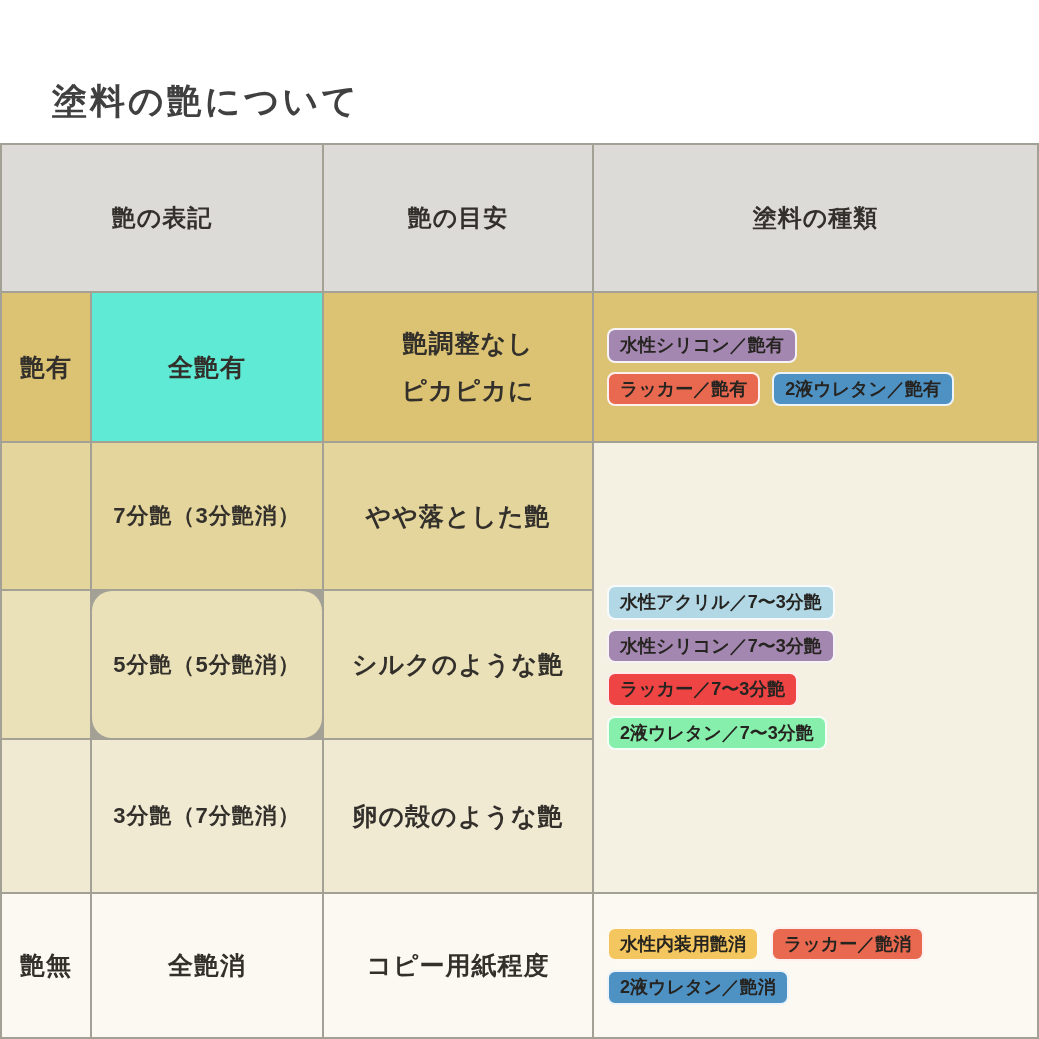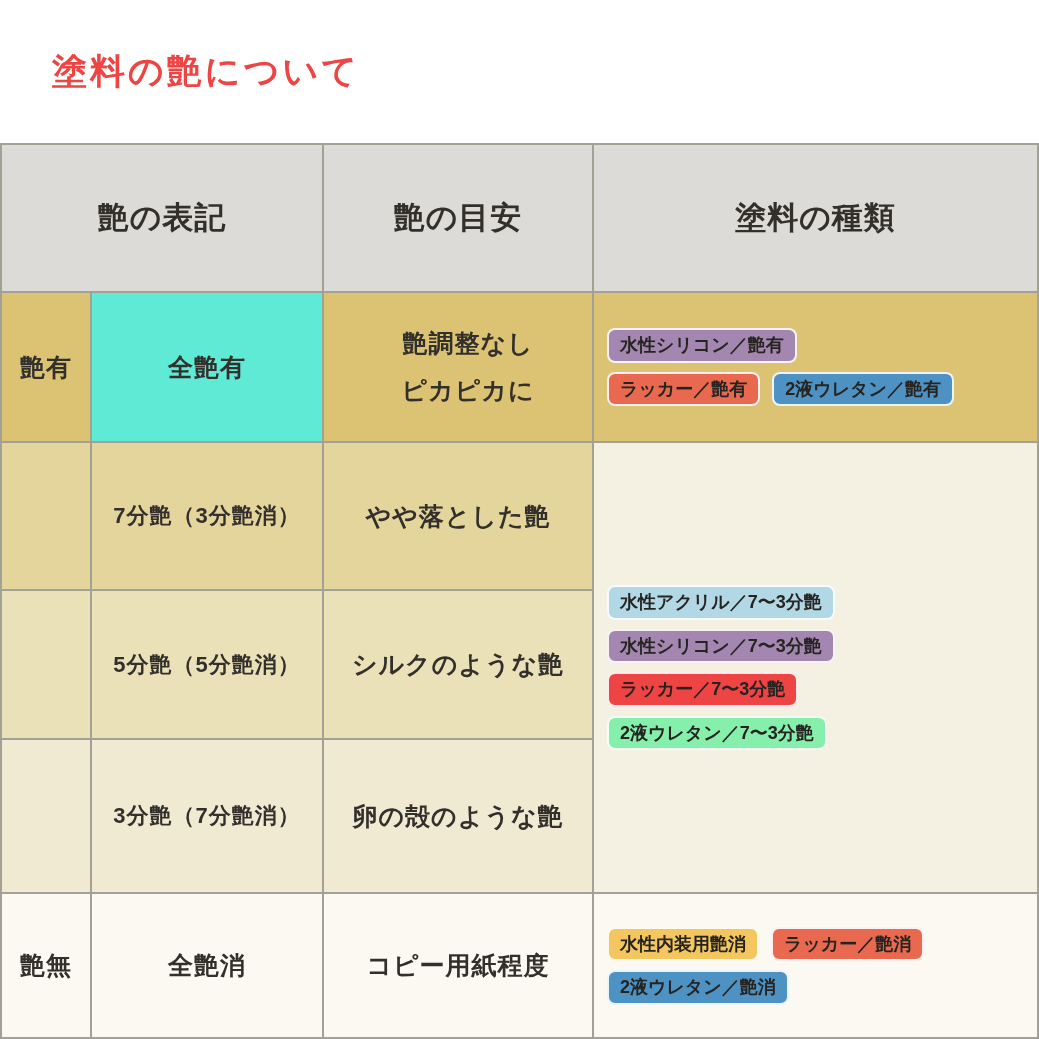--- a/index.html
+++ b/index.html
@@ -21,21 +21,21 @@
     grid-template-rows:146px 148px 146px 147px 152px 1fr;
     gap:2px;
     border:2px solid #a3a096;
     background:#a3a096;
   }
   .cell{
     display:flex;align-items:center;justify-content:center;
     font-weight:bold;color:#33302c;font-size:25px;
     letter-spacing:1px;white-space:nowrap;
   }
-  .cell.header{font-size:31px;}
+  .cell.header{font-size:24px;}
   .cell.small{font-size:22px;}
   .guide-2line{display:flex;flex-direction:column;align-items:center;gap:14px;}
   .badge-cell{
     display:flex;flex-direction:column;justify-content:center;align-items:flex-start;
     gap:9px;padding-left:13px;box-sizing:border-box;
   }
   .badge-line{display:flex;gap:12px;}
   .badge{
     font-size:18px;font-weight:bold;color:#262420;
     padding:4px 11px;border-radius:8px;
@@ -43,21 +43,21 @@
     white-space:nowrap;line-height:1.25;
   }
   .span-head{grid-column:1/3;grid-row:1;}
   .c3r1{grid-column:3;grid-row:1;}
   .c4r1{grid-column:4;grid-row:1;}
   .mid-badges{grid-column:4;grid-row:3/6;}
 </style>
 </head>
 <body>
 
-<div class="page-title" style="color: #ef4444;">塗料の艶について</div>
+<div class="page-title" style="color: #404040; margin-top: 30px;">塗料の艶について</div>
 
 <div class="gloss-table" style="background-color: rgb(163, 160, 150);">
 
   <div class="cell header span-head" style="background-color: rgb(220, 219, 216);">艶の表記</div>
   <div class="cell header c3r1" style="background-color: rgb(220, 219, 216);">艶の目安</div>
   <div class="cell header c4r1" style="background-color: rgb(220, 219, 216);">塗料の種類</div>
 
   <div class="cell" style="background-color: rgb(220, 195, 115);">艶有</div>
   <div class="cell" style="background-color: #5eead4; text-align: center;">全艶有</div>
   <div class="cell" style="background-color: rgb(220, 195, 115); padding-left: 20px;">
@@ -81,21 +81,21 @@
   <div class="cell" style="background-color: rgb(228, 213, 156);">やや落とした艶</div>
 
   <div class="badge-cell mid-badges" style="background-color: rgb(244, 240, 226);">
     <span class="badge" style="background-color: rgb(178, 216, 230);">水性アクリル／7〜3分艶</span>
     <span class="badge" style="background-color: rgb(164, 135, 176);">水性シリコン／7〜3分艶</span>
     <span class="badge" style="background-color: #ef4444;">ラッカー／7〜3分艶</span>
     <span class="badge" style="background-color: #86efac;">2液ウレタン／7〜3分艶</span>
   </div>
 
   <div class="cell" style="background-color: rgb(235, 225, 184);"></div>
-  <div class="cell small" style="background-color: rgb(235, 225, 184);">5分艶（5分艶消）</div>
+  <div class="cell small" style="background-color: rgb(235, 225, 184); border-radius: 20px;">5分艶（5分艶消）</div>
   <div class="cell" style="background-color: rgb(235, 225, 184);">シルクのような艶</div>
 
   <div class="cell" style="background-color: rgb(241, 234, 211);"></div>
   <div class="cell small" style="background-color: rgb(241, 234, 211);">3分艶（7分艶消）</div>
   <div class="cell" style="background-color: rgb(241, 234, 211);">卵の殻のような艶</div>
 
   <div class="cell" style="background-color: rgb(251, 249, 241);">艶無</div>
   <div class="cell" style="background-color: rgb(251, 249, 241);">全艶消</div>
   <div class="cell" style="background-color: rgb(251, 249, 241);">コピー用紙程度</div>
   <div class="badge-cell" style="background-color: rgb(251, 249, 241);">

